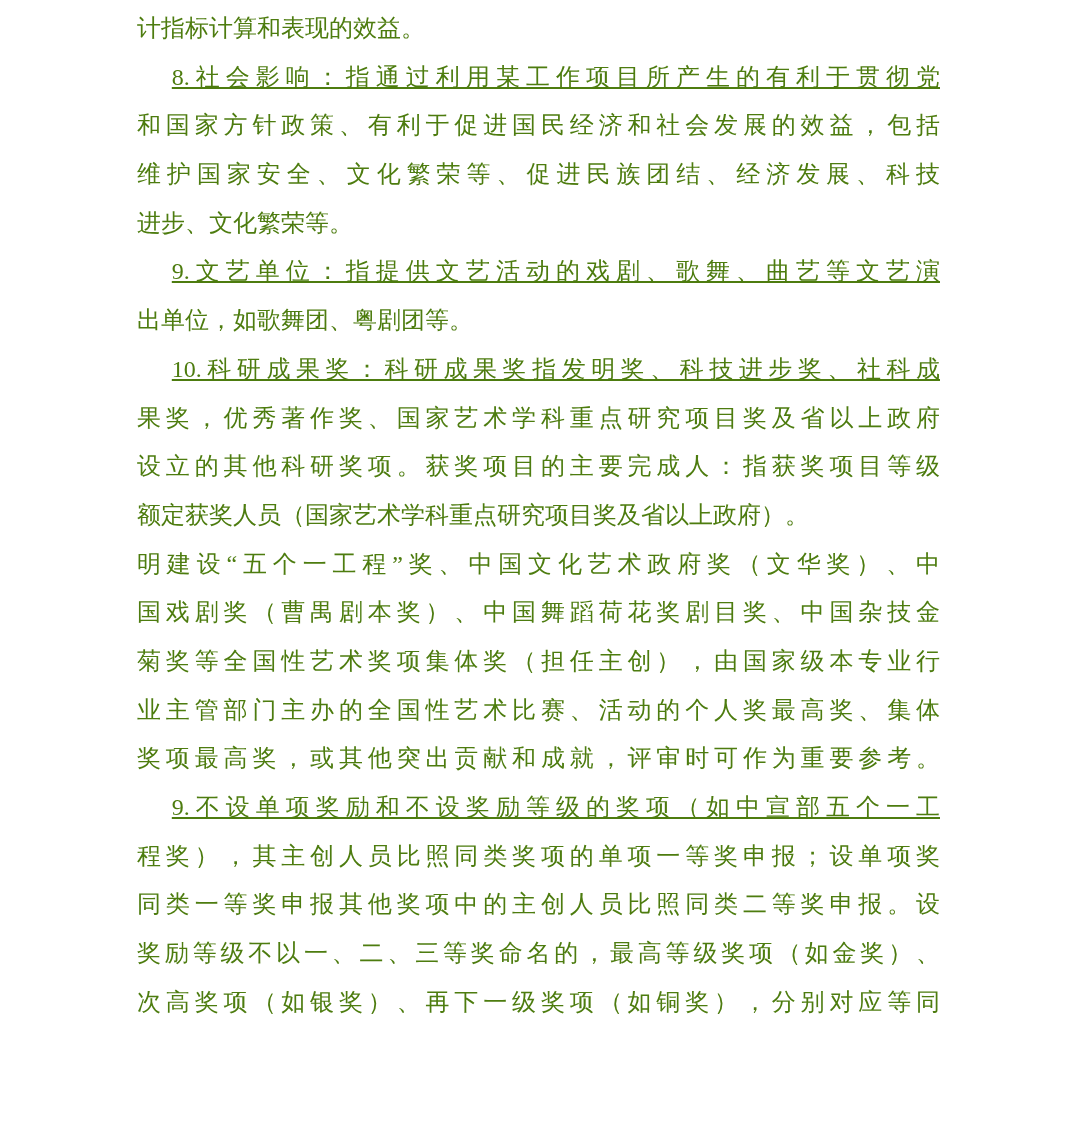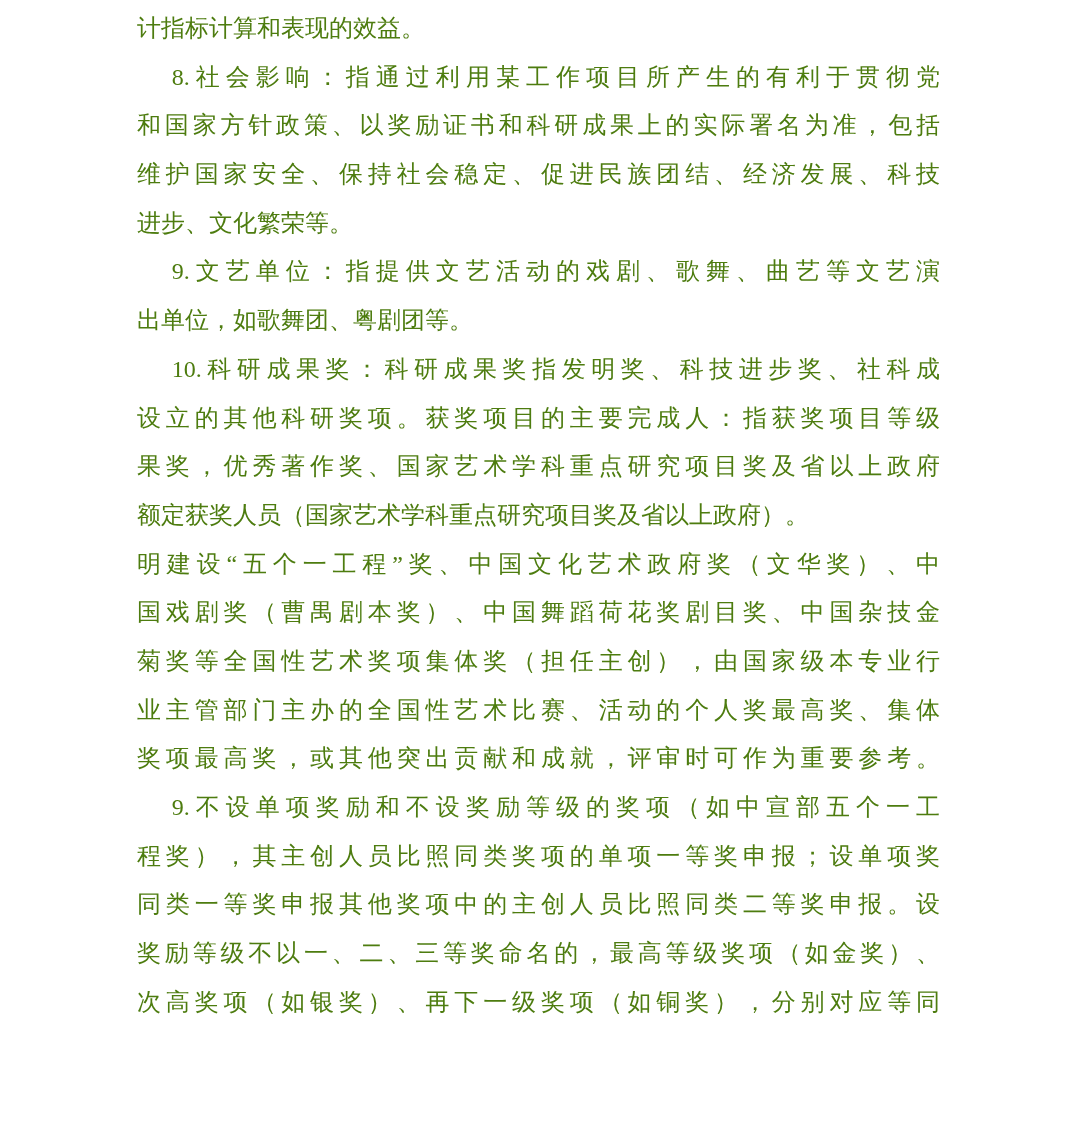--- a/index.html
+++ b/index.html
@@ -40,44 +40,45 @@
     text-align-last: justify;
   }
   
   .line.end {
     text-align: left;
     text-align-last: left;
   }
   
   .line.indent {
     text-indent: 1.45em;
+    text-decoration: underline;
   }
 </style>
 </head>
 <body>
 
 <div class="page">
   <div class="doc">
       <div class="paragraph">
         <div class="line end">计指标计算和表现的效益。</div>
       </div>
       <div class="paragraph">
         <div class="line indent fill">8.社会影响：指通过利用某工作项目所产生的有利于贯彻党</div>
-        <div class="line fill">和国家方针政策、以奖励证书和科研成果上的实际署名为准，包括</div>
-        <div class="line fill">维护国家安全、保持社会稳定、促进民族团结、经济发展、科技</div>
+        <div class="line fill">和国家方针政策、有利于促进国民经济和社会发展的效益，包括</div>
+        <div class="line fill">维护国家安全、文化繁荣等、促进民族团结、经济发展、科技</div>
         <div class="line end">进步、文化繁荣等。</div>
       </div>
       <div class="paragraph">
         <div class="line indent fill">9.文艺单位：指提供文艺活动的戏剧、歌舞、曲艺等文艺演</div>
         <div class="line end">出单位，如歌舞团、粤剧团等。</div>
       </div>
       <div class="paragraph">
         <div class="line indent fill">10.科研成果奖：科研成果奖指发明奖、科技进步奖、社科成</div>
+        <div class="line fill">果奖，优秀著作奖、国家艺术学科重点研究项目奖及省以上政府</div>
         <div class="line fill">设立的其他科研奖项。获奖项目的主要完成人：指获奖项目等级</div>
-        <div class="line fill">果奖，优秀著作奖、国家艺术学科重点研究项目奖及省以上政府</div>
         <div class="line end">额定获奖人员（国家艺术学科重点研究项目奖及省以上政府）。</div>
       </div>
       <div class="paragraph">
         <div class="line fill">明建设“五个一工程”奖、中国文化艺术政府奖（文华奖）、中</div>
         <div class="line fill">国戏剧奖（曹禺剧本奖）、中国舞蹈荷花奖剧目奖、中国杂技金</div>
         <div class="line fill">菊奖等全国性艺术奖项集体奖（担任主创），由国家级本专业行</div>
         <div class="line fill">业主管部门主办的全国性艺术比赛、活动的个人奖最高奖、集体</div>
         <div class="line fill">奖项最高奖，或其他突出贡献和成就，评审时可作为重要参考。</div>
       </div>
       <div class="paragraph">

